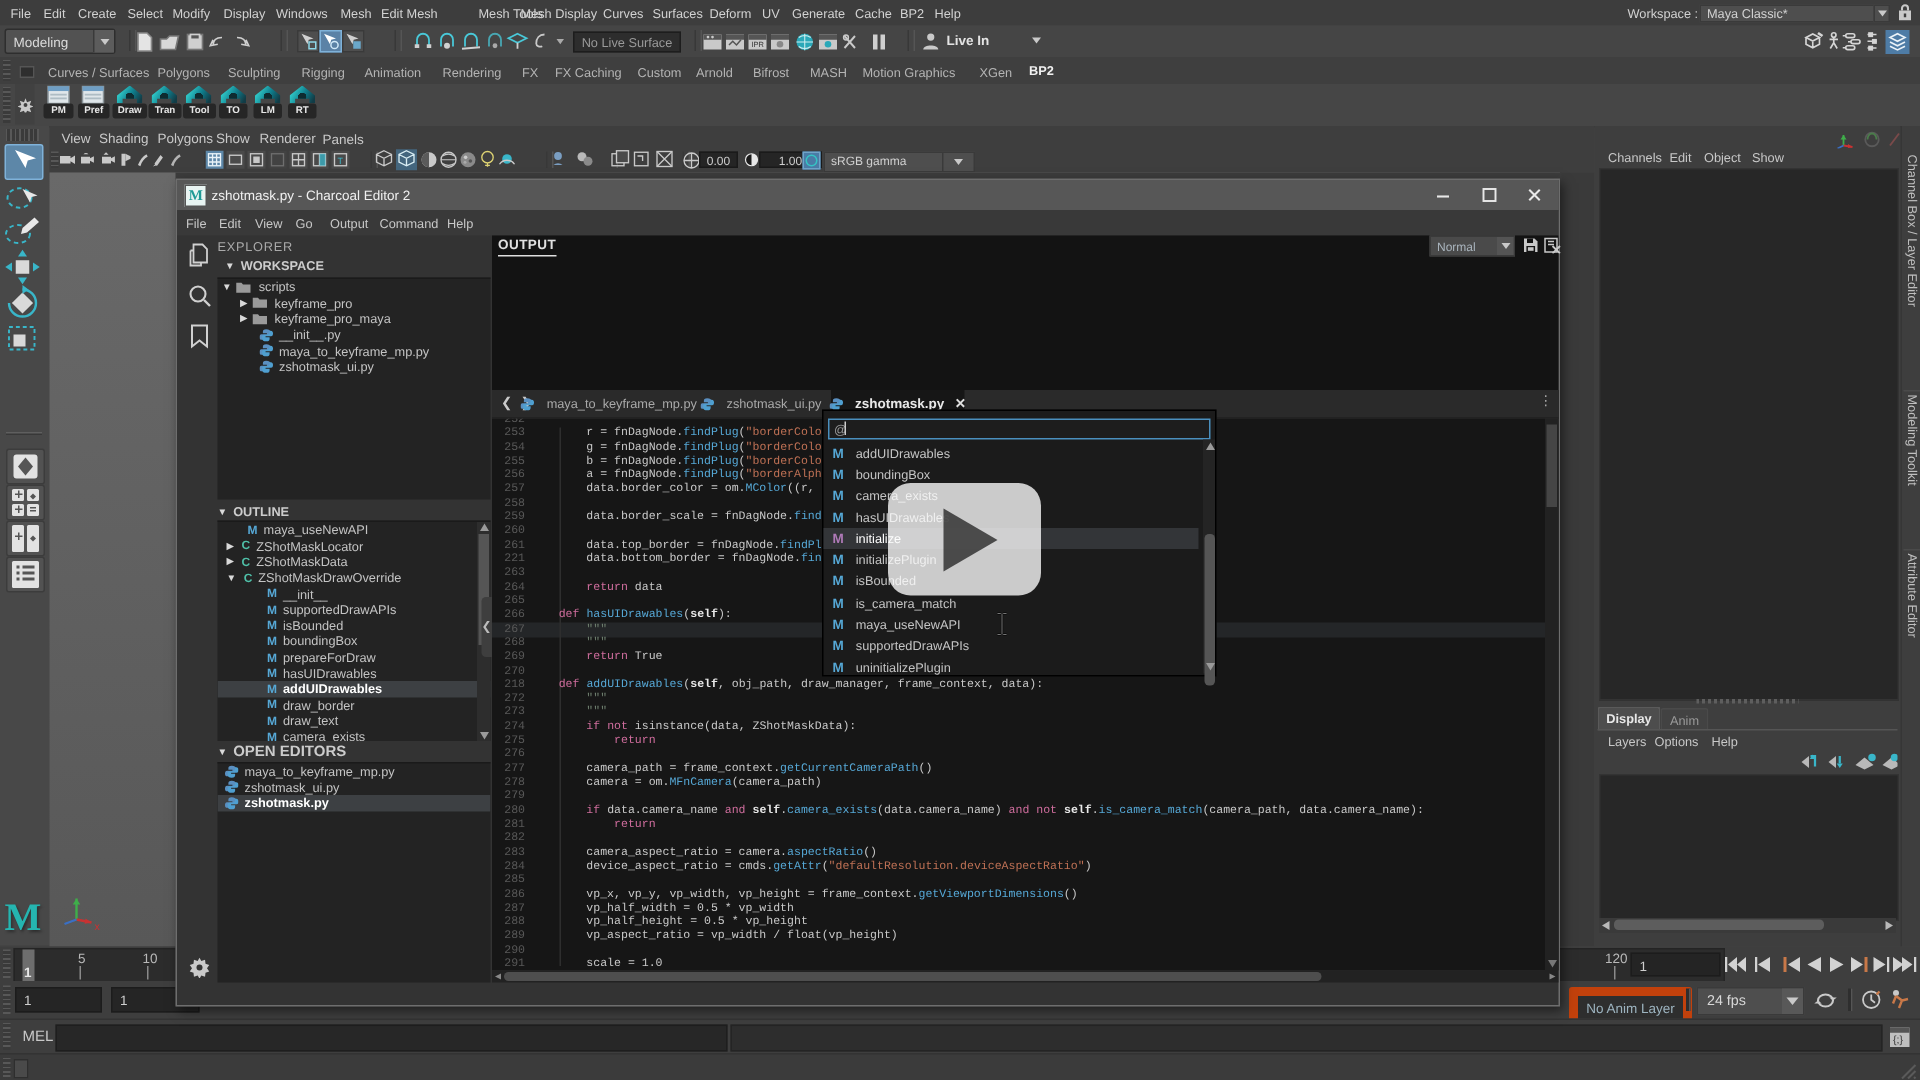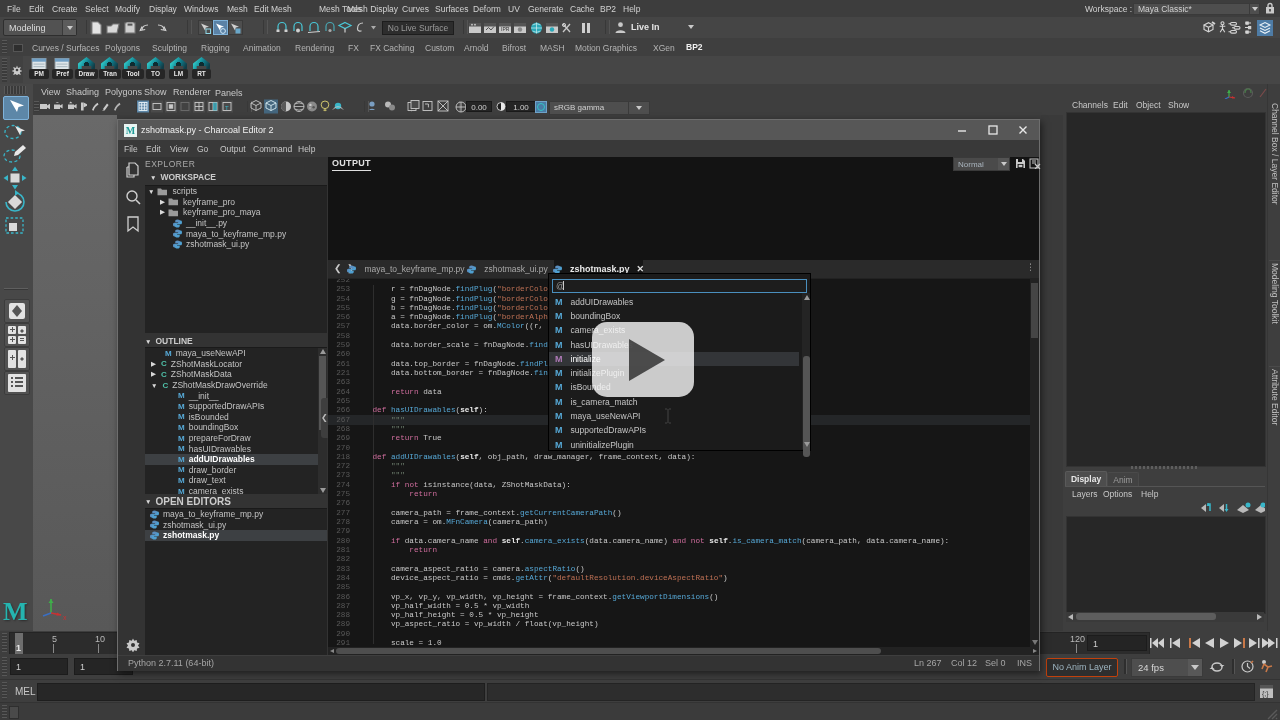--- a/index.html
+++ b/index.html
@@ -435,21 +435,21 @@
       </svg>
       <div class="abs sep" style="left:417px;top:2px;height:11px;"></div>
       <svg class="abs" width="12" height="12" style="left:422px;top:2px;" viewBox="0 0 12 12">
           <path d="M6,1 a5,5 0 1 1 0,10 a5,5 0 0 1 0,-10 M6,1 v10 M1,6 h10" stroke="#c9c9c9" fill="none" stroke-width="0.9"></path>
         </svg>
       <div class="abs" style="left:433px;top:2px;width:26px;height:11px;background:#252525;border:1px solid #1a1a1a;font-size:8px;color:#cfcfcf;text-align:center;line-height:11px;box-sizing:border-box;">0.00</div>
       <svg class="abs" width="10" height="11" style="left:463px;top:2px;" viewBox="0 0 10 11">
           <circle cx="5" cy="5.5" r="4" fill="#1c1c1c" stroke="#e8e8e8" stroke-width="0.8"></circle>
           <path d="M5,1.5 a4,4 0 0 1 0,8 z" fill="#e8e8e8"></path>
         </svg>
-      <div class="abs" style="left:473px;top:2px;width:30px;height:11px;background:#252525;border:1px solid #1a1a1a;font-size:8px;color:#cfcfcf;text-align:center;line-height:11px;box-sizing:border-box;">1.00</div>
+      <div class="abs" style="left:473px;top:2px;width:42px;height:11px;background:#252525;border:1px solid #1a1a1a;font-size:8px;color:#cfcfcf;text-align:center;line-height:11px;box-sizing:border-box;">1.00</div>
       <div class="abs" style="left:502px;top:1.5px;width:12px;height:12px;background:#4a7ca6;border:1px solid #6fa3c9;box-sizing:border-box;">
           <div style="width:8px;height:8px;margin:1px auto;border-radius:4px;border:1.5px solid #35c4c4;box-sizing:border-box;"></div>
         </div>
       <div class="abs row" style="left:516px;top:1.5px;width:78px;height:12px;background:#4e4e4e;border:1px solid #3a3a3a;">
         <span style="font-size:8px;color:#d0d0d0;margin-left:4px;flex:1;">sRGB gamma</span>
       </div>
       <div class="abs" style="left:595px;top:1.5px;width:20px;height:12px;background:#4e4e4e;border:1px solid #3a3a3a;display:flex;align-items:center;justify-content:center;">
           <span style="width:0;height:0;border-left:3.5px solid transparent;border-right:3.5px solid transparent;border-top:4.5px solid #c9c9c9;"></span>
         </div>
     </div>
@@ -569,21 +569,21 @@
             <path d="M6,3 l7,5 l-7,5 z"></path>
             <path d="M14,3 h1.5 v10 h-1.5 z"></path>
           </g>
       </g>
     </svg>
   </div>
   <div class="abs" id="rangerow" style="left:0;top:654px;width:1280px;height:25px;background:#3e3e3e;">
     <div class="abs grip" style="left:2px;top:3px;height:19px;"></div>
     <div class="abs" style="left:10px;top:4px;width:58px;height:17px;background:#252525;border:1px solid #1c1c1c;font-size:9px;color:#cfcfcf;line-height:17px;padding-left:5px;box-sizing:border-box;">1</div>
     <div class="abs" style="left:74px;top:4px;width:59px;height:17px;background:#252525;border:1px solid #1c1c1c;font-size:9px;color:#cfcfcf;line-height:17px;padding-left:5px;box-sizing:border-box;">1</div>
-    <div class="abs" style="left:1046px;top:4px;width:70px;height:17px;background:#2e2e2e;border:1px solid #c2410c;border-radius:2px;font-size:9px;color:#9db4c0;line-height:17px;text-align:center;">No Anim Layer</div>
+    <div class="abs" style="left:1046px;top:4px;width:70px;height:17px;background:#2e2e2e;border:6px solid #c2410c;border-radius:2px;font-size:9px;color:#9db4c0;line-height:17px;text-align:center;">No Anim Layer</div>
     <div class="abs" style="left:1124px;top:5px;width:2px;height:15px;background:#2e2e2e;border-right:1px solid #555;"></div>
     <div class="abs row" style="left:1131px;top:4px;width:70px;height:17px;background:#4e4e4e;border:1px solid #3a3a3a;">
       <span style="font-size:9.5px;color:#d8d8d8;margin-left:6px;flex:1;">24 fps</span>
       <span style="width:14px;height:100%;background:#585858;display:flex;align-items:center;justify-content:center;">
           <span style="width:0;height:0;border-left:4px solid transparent;border-right:4px solid transparent;border-top:5px solid #c9c9c9;"></span>
         </span>
     </div>
     <svg class="abs" width="16" height="12" style="left:1209px;top:7px;" viewBox="0 0 16 12">
         <path d="M3,6 a5,4 0 0 1 10,0 M13,6 a5,4 0 0 1 -10,0" stroke="#c9c9c9" fill="none" stroke-width="1.4"></path>
         <path d="M13,6 l2.5,-2 h-5 z" fill="#c9c9c9"></path>
@@ -941,27 +941,20 @@
         </div>
       <span class="abs" style="right:4px;top:2px;color:#aaa;font-size:9px;letter-spacing:0;">⋮</span>
     </div>
 
     <div class="abs" style="left:210px;top:527px;width:711px;height:8px;background:#222;">
       <span class="abs" style="left:2px;top:1.5px;width:0;height:0;border-top:2.5px solid transparent;border-bottom:2.5px solid transparent;border-right:4px solid #888;"></span>
       <div class="abs" style="left:8px;top:1px;width:545px;height:6px;background:#4e4e4e;border-radius:3px;"></div>
       <span class="abs" style="right:2px;top:1.5px;width:0;height:0;border-top:2.5px solid transparent;border-bottom:2.5px solid transparent;border-left:4px solid #888;"></span>
     </div>
 
-    <div class="abs" style="left:0;top:535px;width:921px;height:15px;background:#333;border-top:1px solid #3e3e3e;font-size:9px;color:#a5a5a5;">
-      <span class="abs" style="left:10px;top:2px;">Python 2.7.11 (64-bit)</span>
-      <span class="abs" style="left:796px;top:2px;">Ln 267</span>
-      <span class="abs" style="left:833px;top:2px;">Col 12</span>
-      <span class="abs" style="left:867px;top:2px;">Sel 0</span>
-      <span class="abs" style="left:899px;top:2px;">INS</span>
-    </div>
 
     <div class="abs" style="left:430px;top:153px;width:263px;height:178px;background:#1b1b1b;border:1px solid #000;box-sizing:border-box;">
       <div class="abs" style="left:3px;top:5px;width:253px;height:12px;background:#1d1d1d;border:1px solid #4a8fbe;">
         <span style="position:absolute;left:3px;top:1px;font-size:8.5px;color:#9a9a9a;">@</span>
         <span style="position:absolute;left:10px;top:1px;width:1px;height:9px;background:#cccccc;"></span>
       </div>
       <div class="abs" style="left:0;top:20.5px;width:250px;">
           <div class="pr">
             <span class="pmic">M</span>
             <span>addUIDrawables</span>

